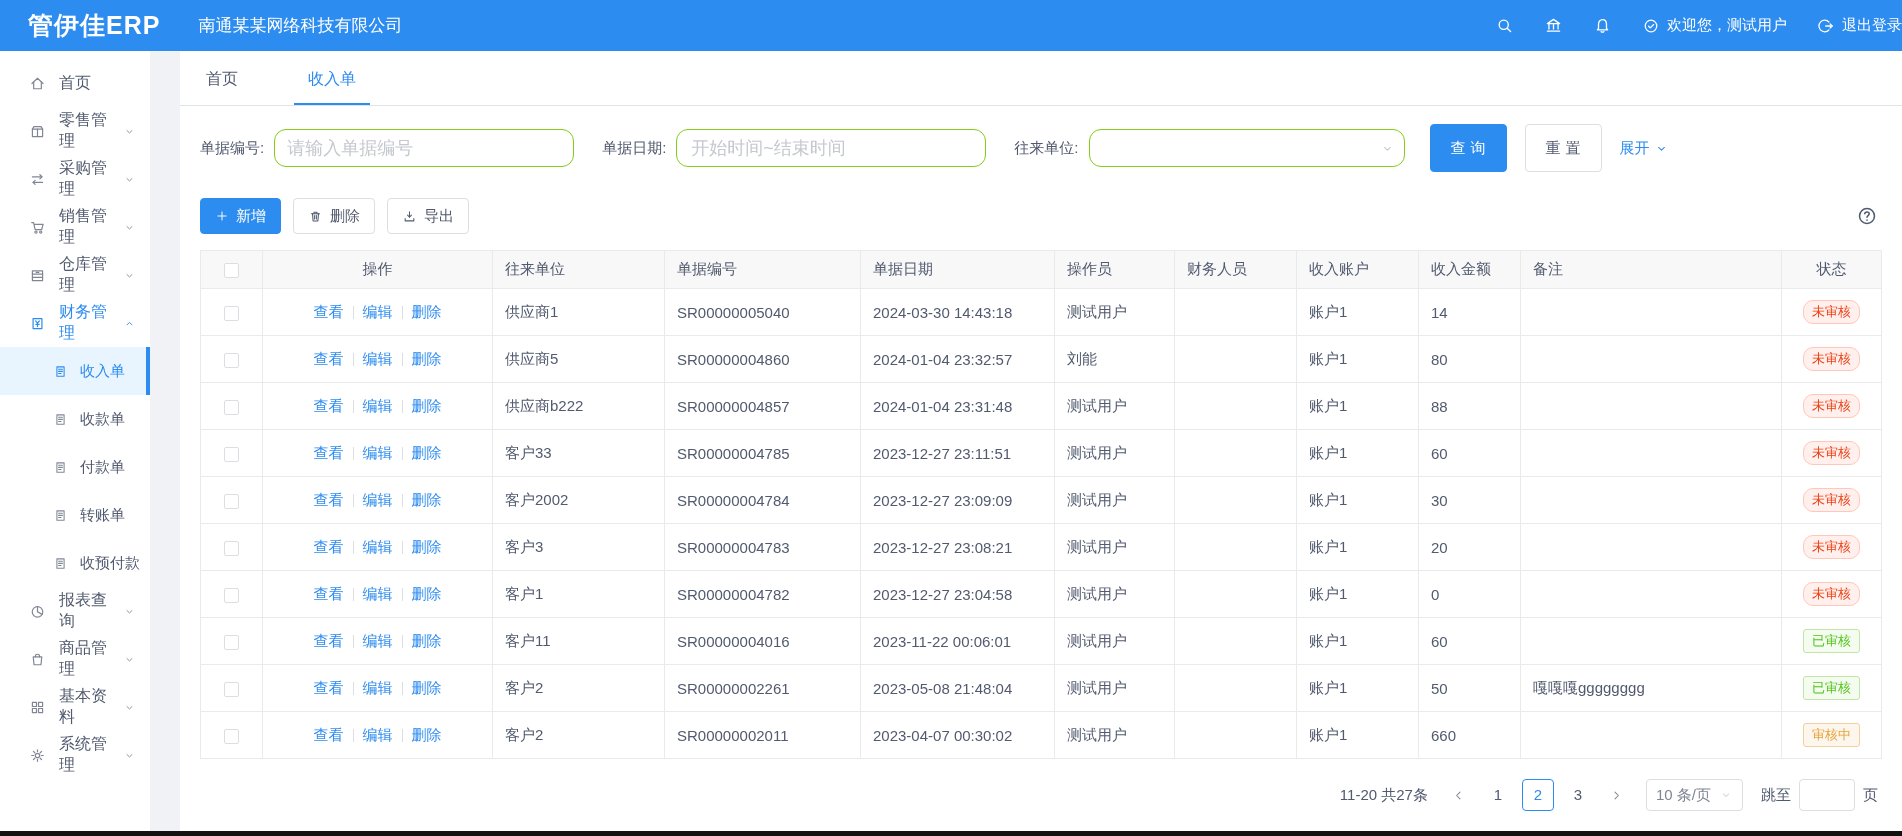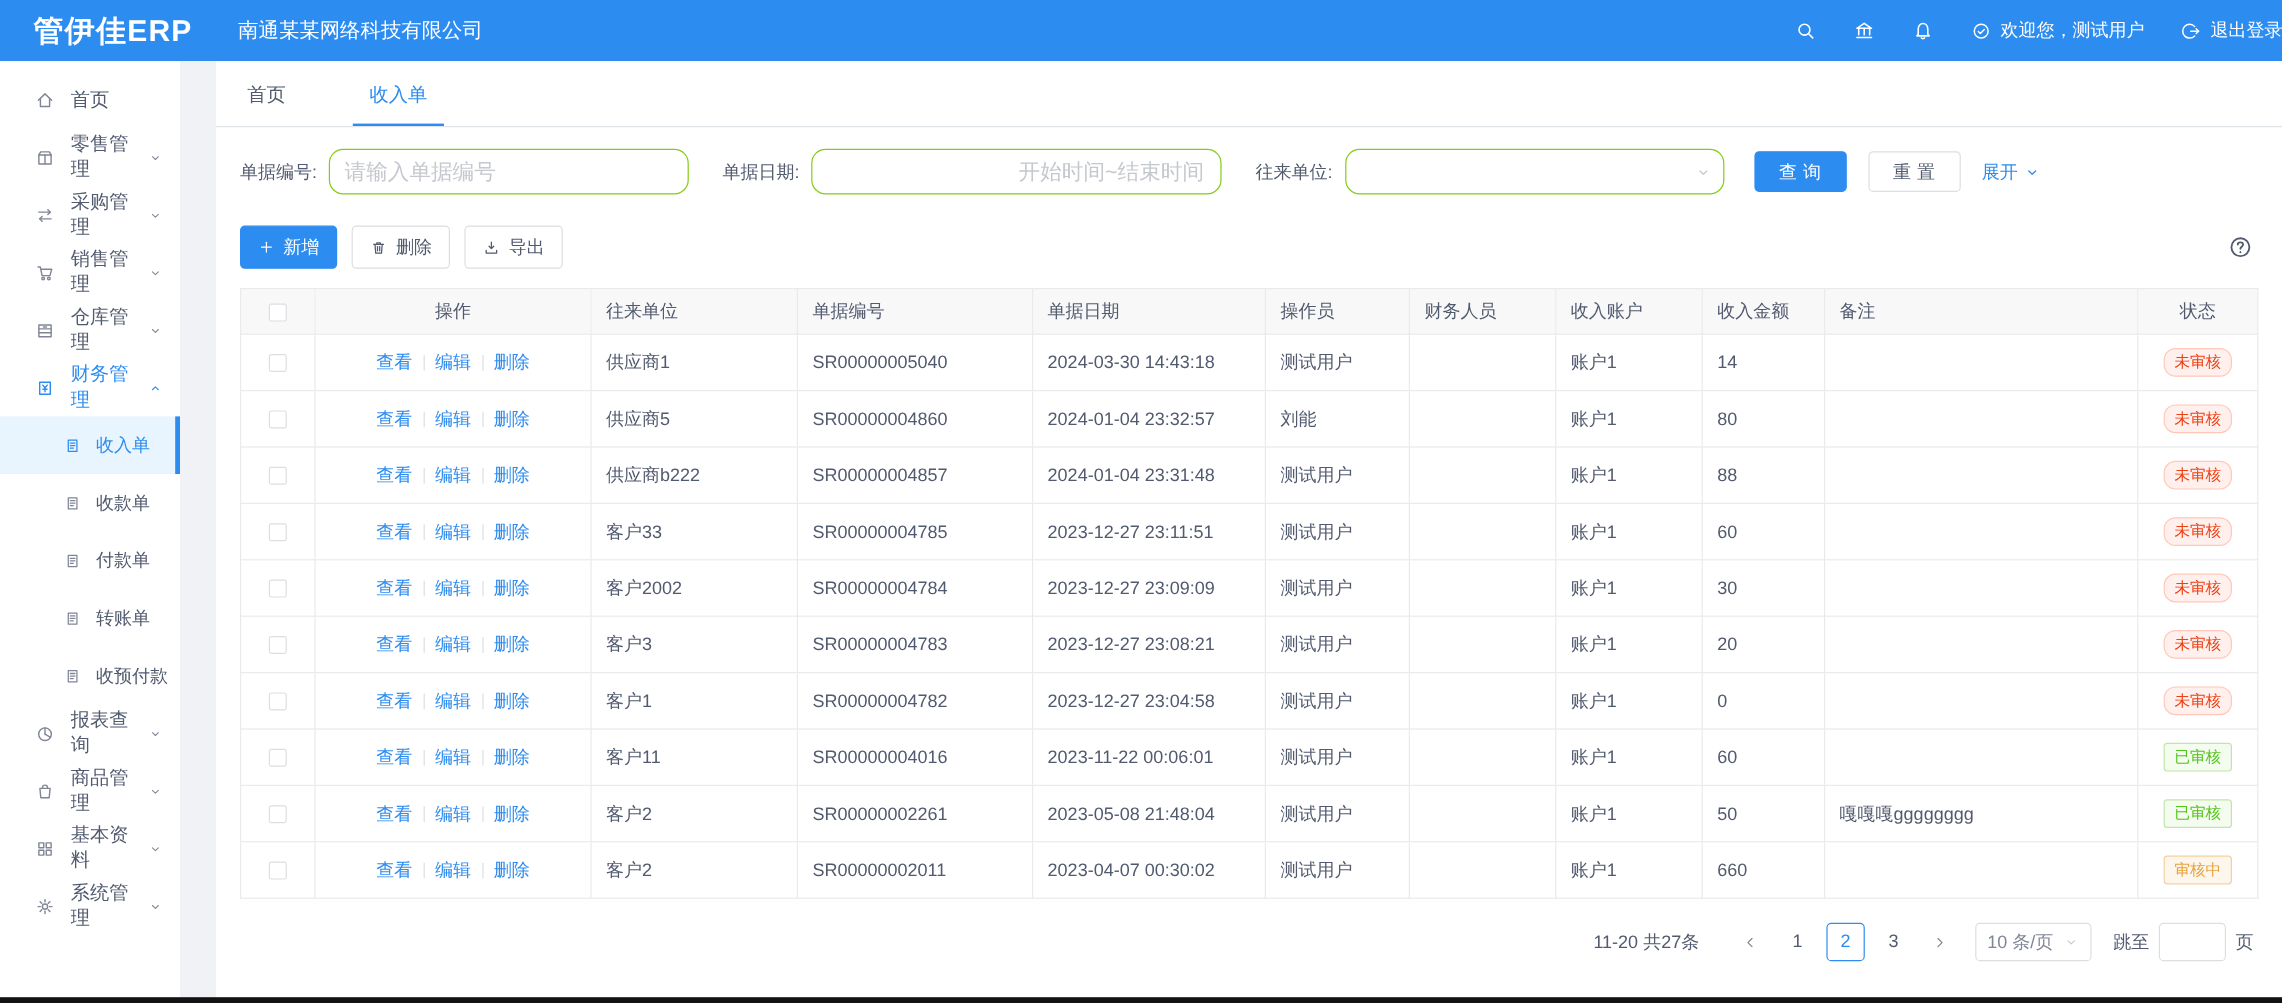--- a/index.html
+++ b/index.html
@@ -41,25 +41,25 @@
   
   .content { padding:14px 20px 0 20px; flex:1; }
 
   .filter-row { display:flex; align-items:center; margin-top:4px; }
   .f-label { font-size:15px; color:#515a6e; margin-right:10px; white-space:nowrap; }
   .f-group { display:flex; align-items:center; }
   .f-group + .f-group { margin-left:28px; }
   .box { height:38px; border:1px solid #84cc16; border-radius:12px; background:#fff; font-size:18px; }
   .text-input { width:300px; padding:0 12px; color:#515a6e; outline:none; font-family:inherit; }
   .text-input::placeholder { color:#c5c8ce; }
-  .date-range { width:342px; display:flex; align-items:center; justify-content:flex-end; color:#c5c8ce; padding:0 14px; cursor:pointer; }
+  .date-range { width:310px; display:flex; align-items:center; justify-content:flex-start; color:#c5c8ce; padding:0 14px; cursor:pointer; }
   .select-box { width:316px; position:relative; display:flex; align-items:center; padding:0 30px 0 12px; color:#515a6e; cursor:pointer; }
   .select-box .sel-arrow { position:absolute; right:9px; color:#c5c8ce; display:flex; }
   .filter-btns { display:flex; align-items:center; margin-left:25px; gap:18px; }
-  .btn { height:34px; padding:0 15px; border-radius:4px; border:1px solid #dcdee2; background:#fff; color:#515a6e; font-size:15px; font-family:inherit; cursor:pointer; display:inline-flex; align-items:center; justify-content:center; letter-spacing:5px; text-indent:5px; }
+  .btn { height:48px; padding:0 15px; border-radius:4px; border:1px solid #dcdee2; background:#fff; color:#515a6e; font-size:15px; font-family:inherit; cursor:pointer; display:inline-flex; align-items:center; justify-content:center; letter-spacing:5px; text-indent:5px; }
   .btn-primary { background:#2d8cf0; border-color:#2d8cf0; color:#fff; }
   .expand-link { color:#2d8cf0; font-size:15px; display:flex; align-items:center; gap:4px; cursor:pointer; white-space:nowrap; }
 
   .toolbar { display:flex; align-items:center; gap:12px; margin-top:26px; }
   .tbtn { height:36px; padding:0 14px; border-radius:4px; border:1px solid #dcdee2; background:#fff; color:#515a6e; font-size:15px; font-family:inherit; cursor:pointer; display:inline-flex; align-items:center; gap:7px; letter-spacing:0; }
   .tbtn-primary { background:#2d8cf0; border-color:#2d8cf0; color:#fff; }
   .help-wrap { margin-left:auto; margin-right:4px; color:#515a6e; display:flex; cursor:pointer; }
 
   
   table { width:100%; border-collapse:collapse; margin-top:16px; table-layout:fixed; font-size:15px; }
@@ -70,21 +70,21 @@
   .cb { width:15px; height:15px; border:1px solid #dcdee2; border-radius:2px; background:#fff; display:inline-block; vertical-align:middle; cursor:pointer; }
   .op-link { color:#2d8cf0; cursor:pointer; }
   .op-sep { display:inline-block; width:1px; height:13px; background:#dcdee2; margin:0 9px; vertical-align:-2px; }
   .badge { display:inline-block; font-size:13px; padding:3px 8px; border-radius:3px; border:1px solid transparent; line-height:1.2; }
   .badge-danger  { color:#ed4014; background:#fff0ed; border-color:#ffc7b8;border-radius:10px; }
   .badge-success { color:#52c41a; background:#f4fbef; border-color:#c3e6a8; }
   .badge-warning { color:#e6a23c; background:#fdf6ec; border-color:#f3d19e; }
 
   
   .pagination { display:flex; justify-content:flex-end; align-items:center; margin-top:20px; gap:8px; font-size:15px; color:#515a6e; padding-right:4px; }
-  .pg-total { margin-right:20px; }
+  .pg-total { margin-right:8px; }
   .pg-arrow { width:30px; height:32px; display:flex; align-items:center; justify-content:center; color:#808695; cursor:pointer; }
   .pg-num { min-width:32px; height:32px; line-height:32px; text-align:center; border-radius:4px; cursor:pointer; color:#515a6e; }
   .pg-num.current { border:1px solid #2d8cf0; color:#2d8cf0; line-height:30px; }
   .pg-size { height:32px; border:1px solid #dcdee2; border-radius:4px; display:flex; align-items:center; gap:8px; padding:0 9px; color:#808695; cursor:pointer; margin-left:6px; }
   .pg-size .sel-arrow { color:#c5c8ce; display:flex; }
   .pg-jump { display:flex; align-items:center; gap:8px; margin-left:10px; }
   .jump-input { width:56px; height:32px; border:1px solid #dcdee2; border-radius:4px; outline:none; text-align:center; font-family:inherit; font-size:15px; color:#515a6e; }
 
   .bottom-edge { position:absolute; left:0; bottom:0; width:100%; height:5px; background:#121212; }
 </style>

